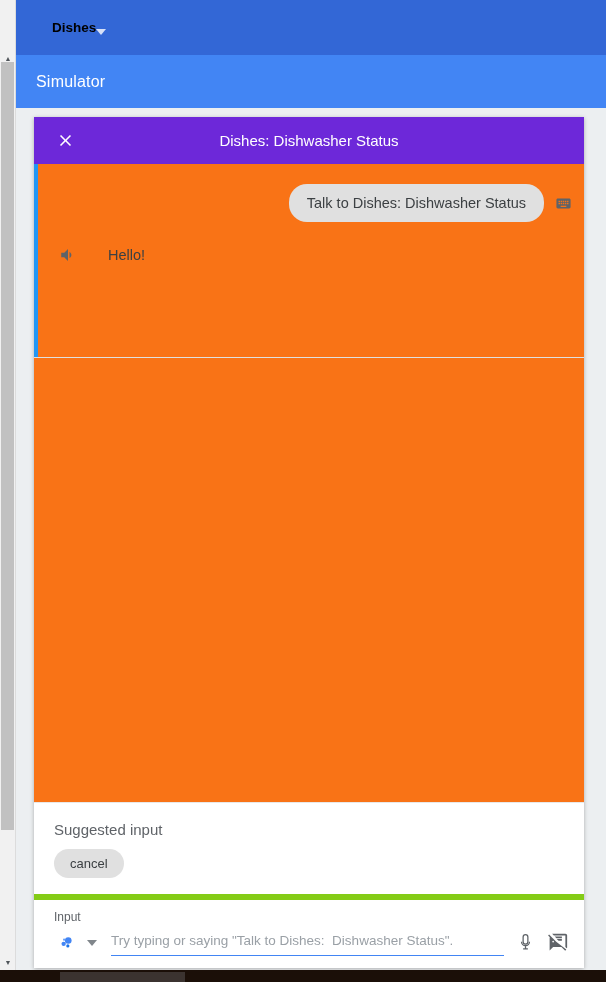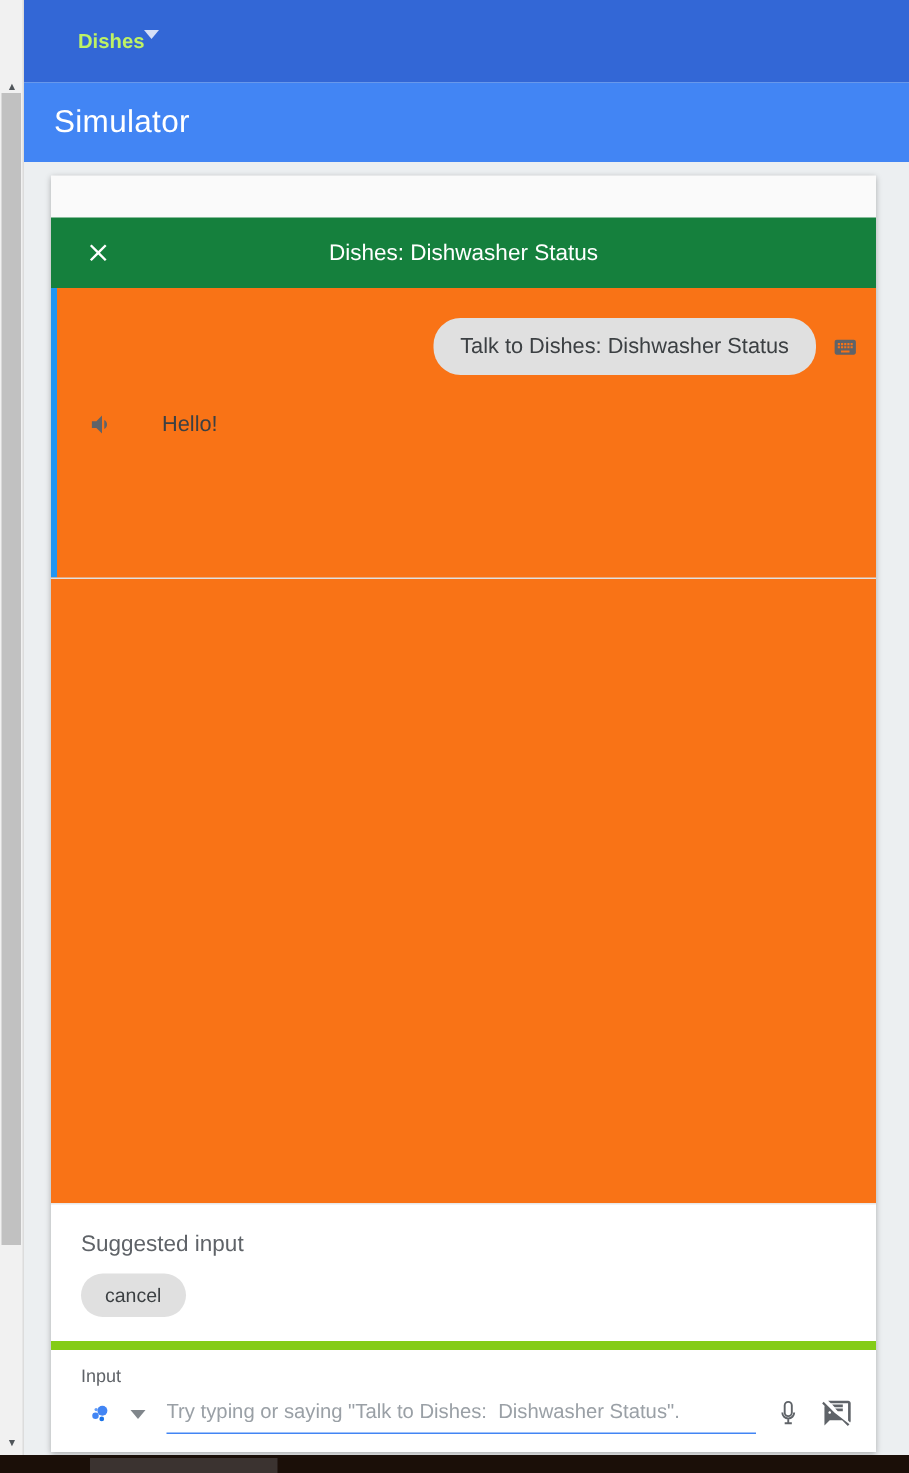--- a/index.html
+++ b/index.html
@@ -65,23 +65,23 @@
     left: 16px;
     top: 0;
     width: 590px;
     height: 55px;
     background: #3367d6;
     display: flex;
     align-items: center;
   }
   .topbar-menu {
     display: flex;
-    align-items: flex-start;
+    align-items: flex-end;
     margin-left: 36px;
-    color: #bef264;
+    color: #000000;
     font-size: 13.5px;
     font-weight: bold;
     cursor: pointer;
   }
   .caret-down {
     width: 0;
     height: 0;
     border-left: 5px solid transparent;
     border-right: 5px solid transparent;
     border-top: 6px solid #d6e0f7;
@@ -94,21 +94,21 @@
     top: 55px;
     width: 590px;
     height: 53px;
     background: #4285f4;
     display: flex;
     align-items: center;
   }
   .simbar-title {
     margin-left: 20px;
     color: #ffffff;
-    font-size: 21px;
+    font-size: 16px;
     font-weight: normal;
     letter-spacing: .2px;
   }
 
   
   .card {
     position: absolute;
     left: 34px;
     top: 117px;
     width: 550px;
@@ -117,24 +117,23 @@
     box-shadow: 0 1px 4px rgba(0,0,0,.28);
     display: flex;
     flex-direction: column;
     overflow: hidden;
   }
 
   .card-header {
     position: relative;
     height: 47px;
     flex: 0 0 47px;
-    background: #15803d;
-    display: flex;
-    align-items: center;
-    margin-top: 28px;
+    background: #6d28d9;
+    display: flex;
+    align-items: center;
   }
   .close-icon {
     position: absolute;
     left: 14px;
     top: 0;
     height: 47px;
     width: 34px;
     display: flex;
     align-items: center;
     justify-content: center;

